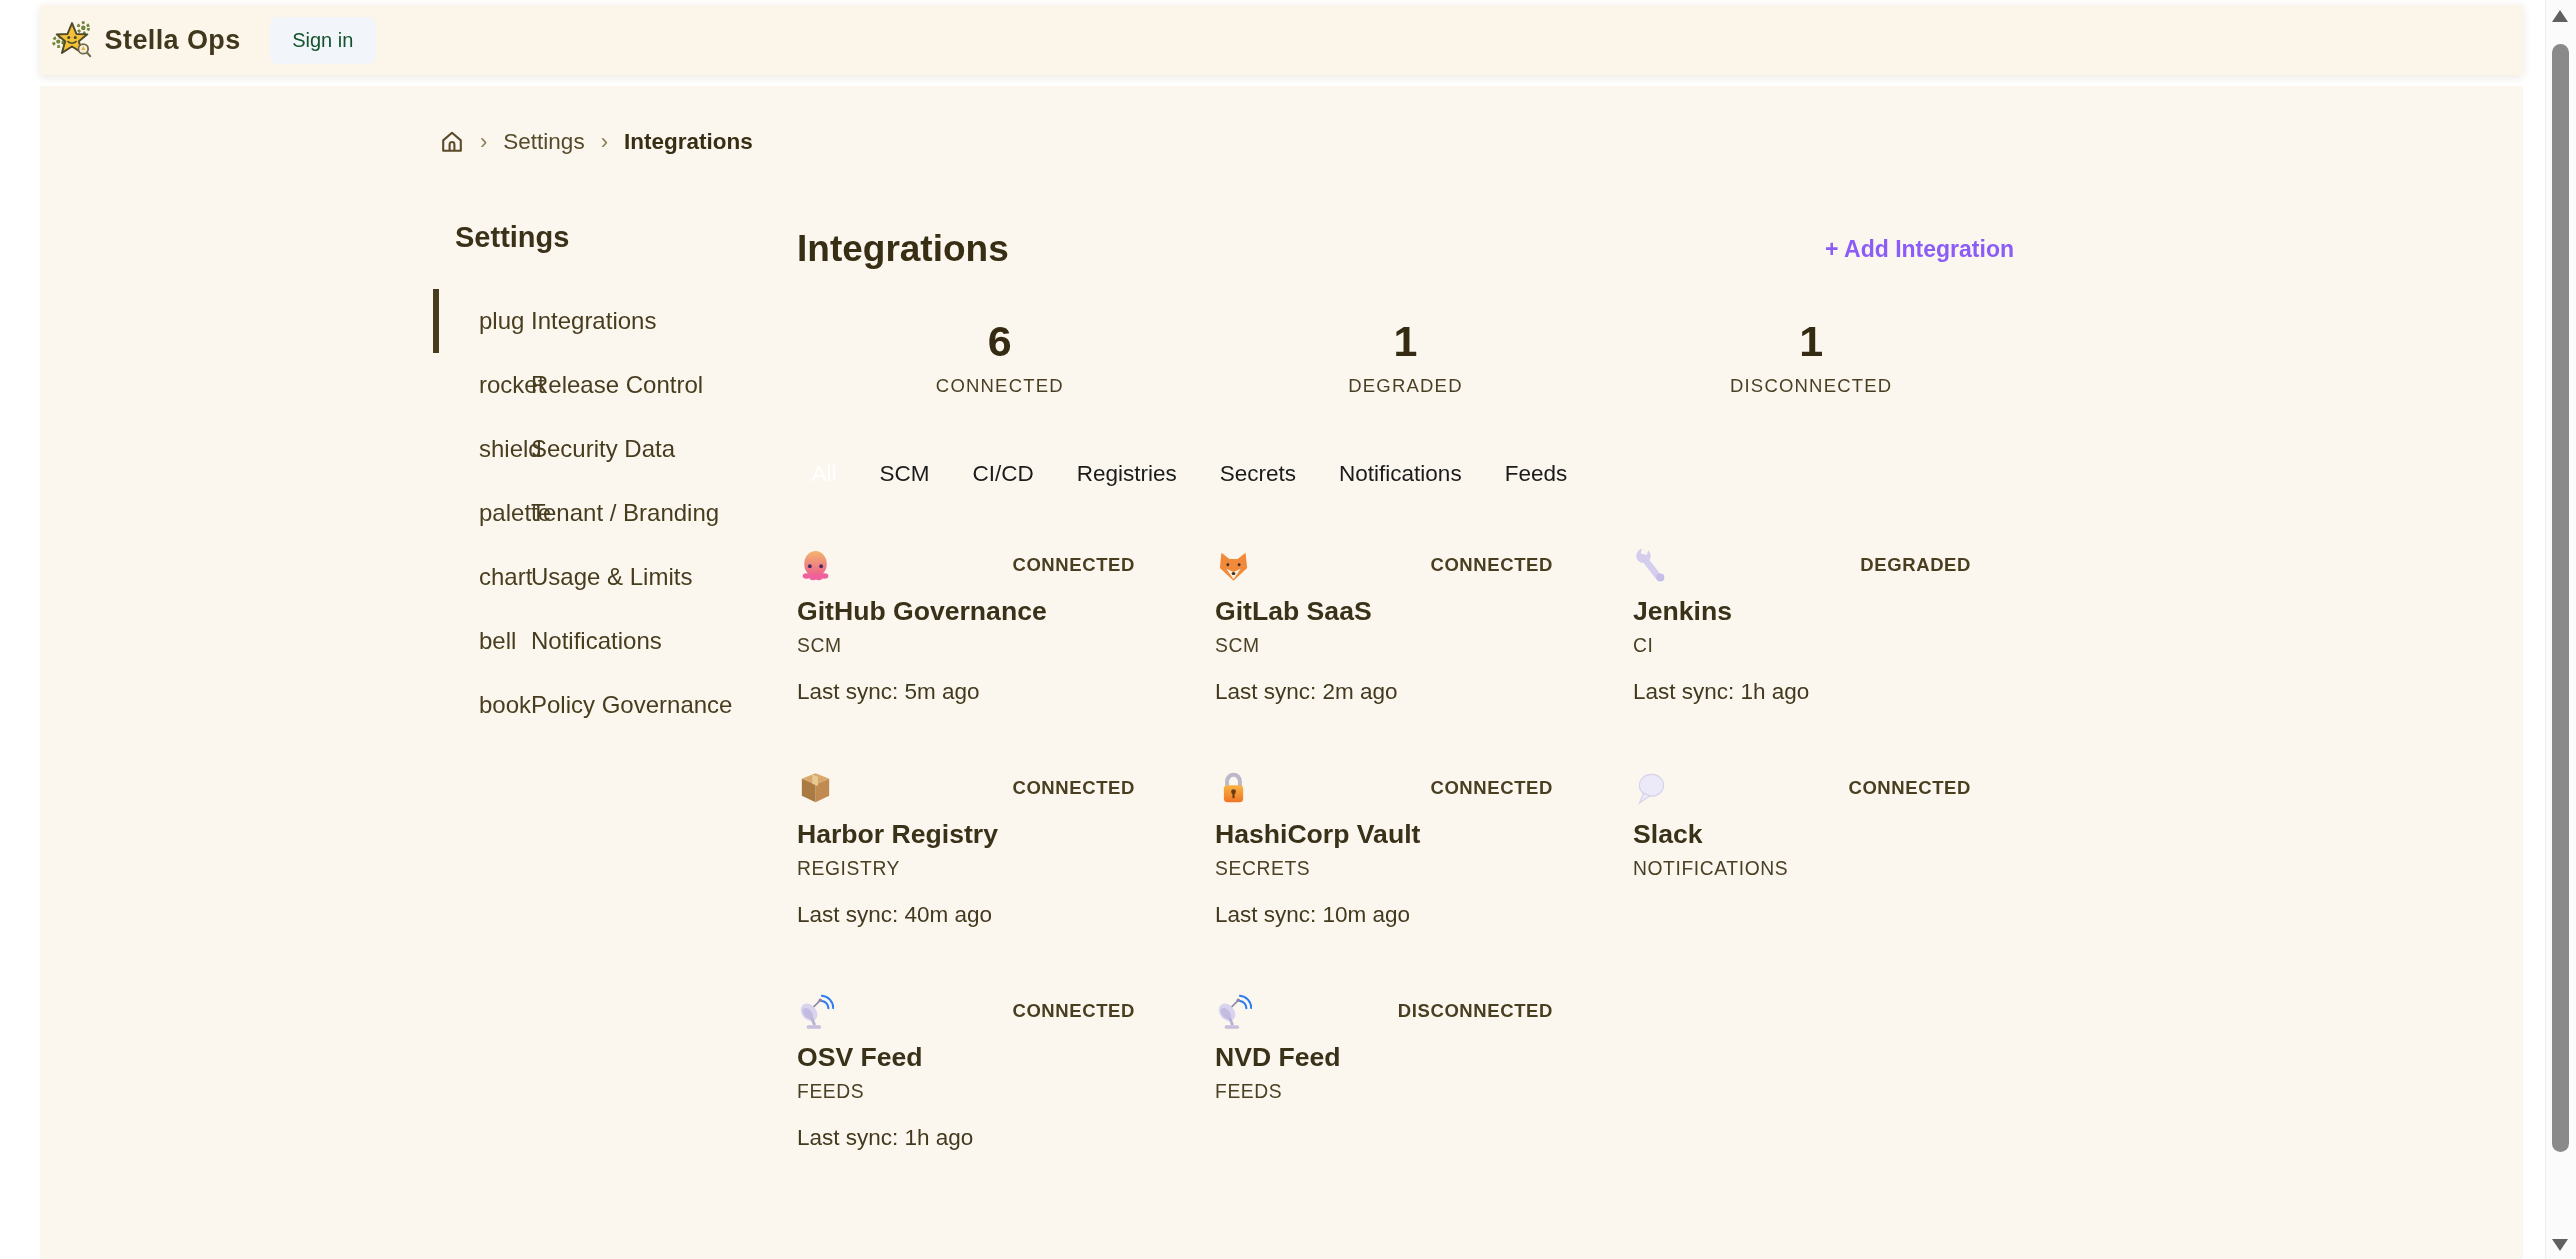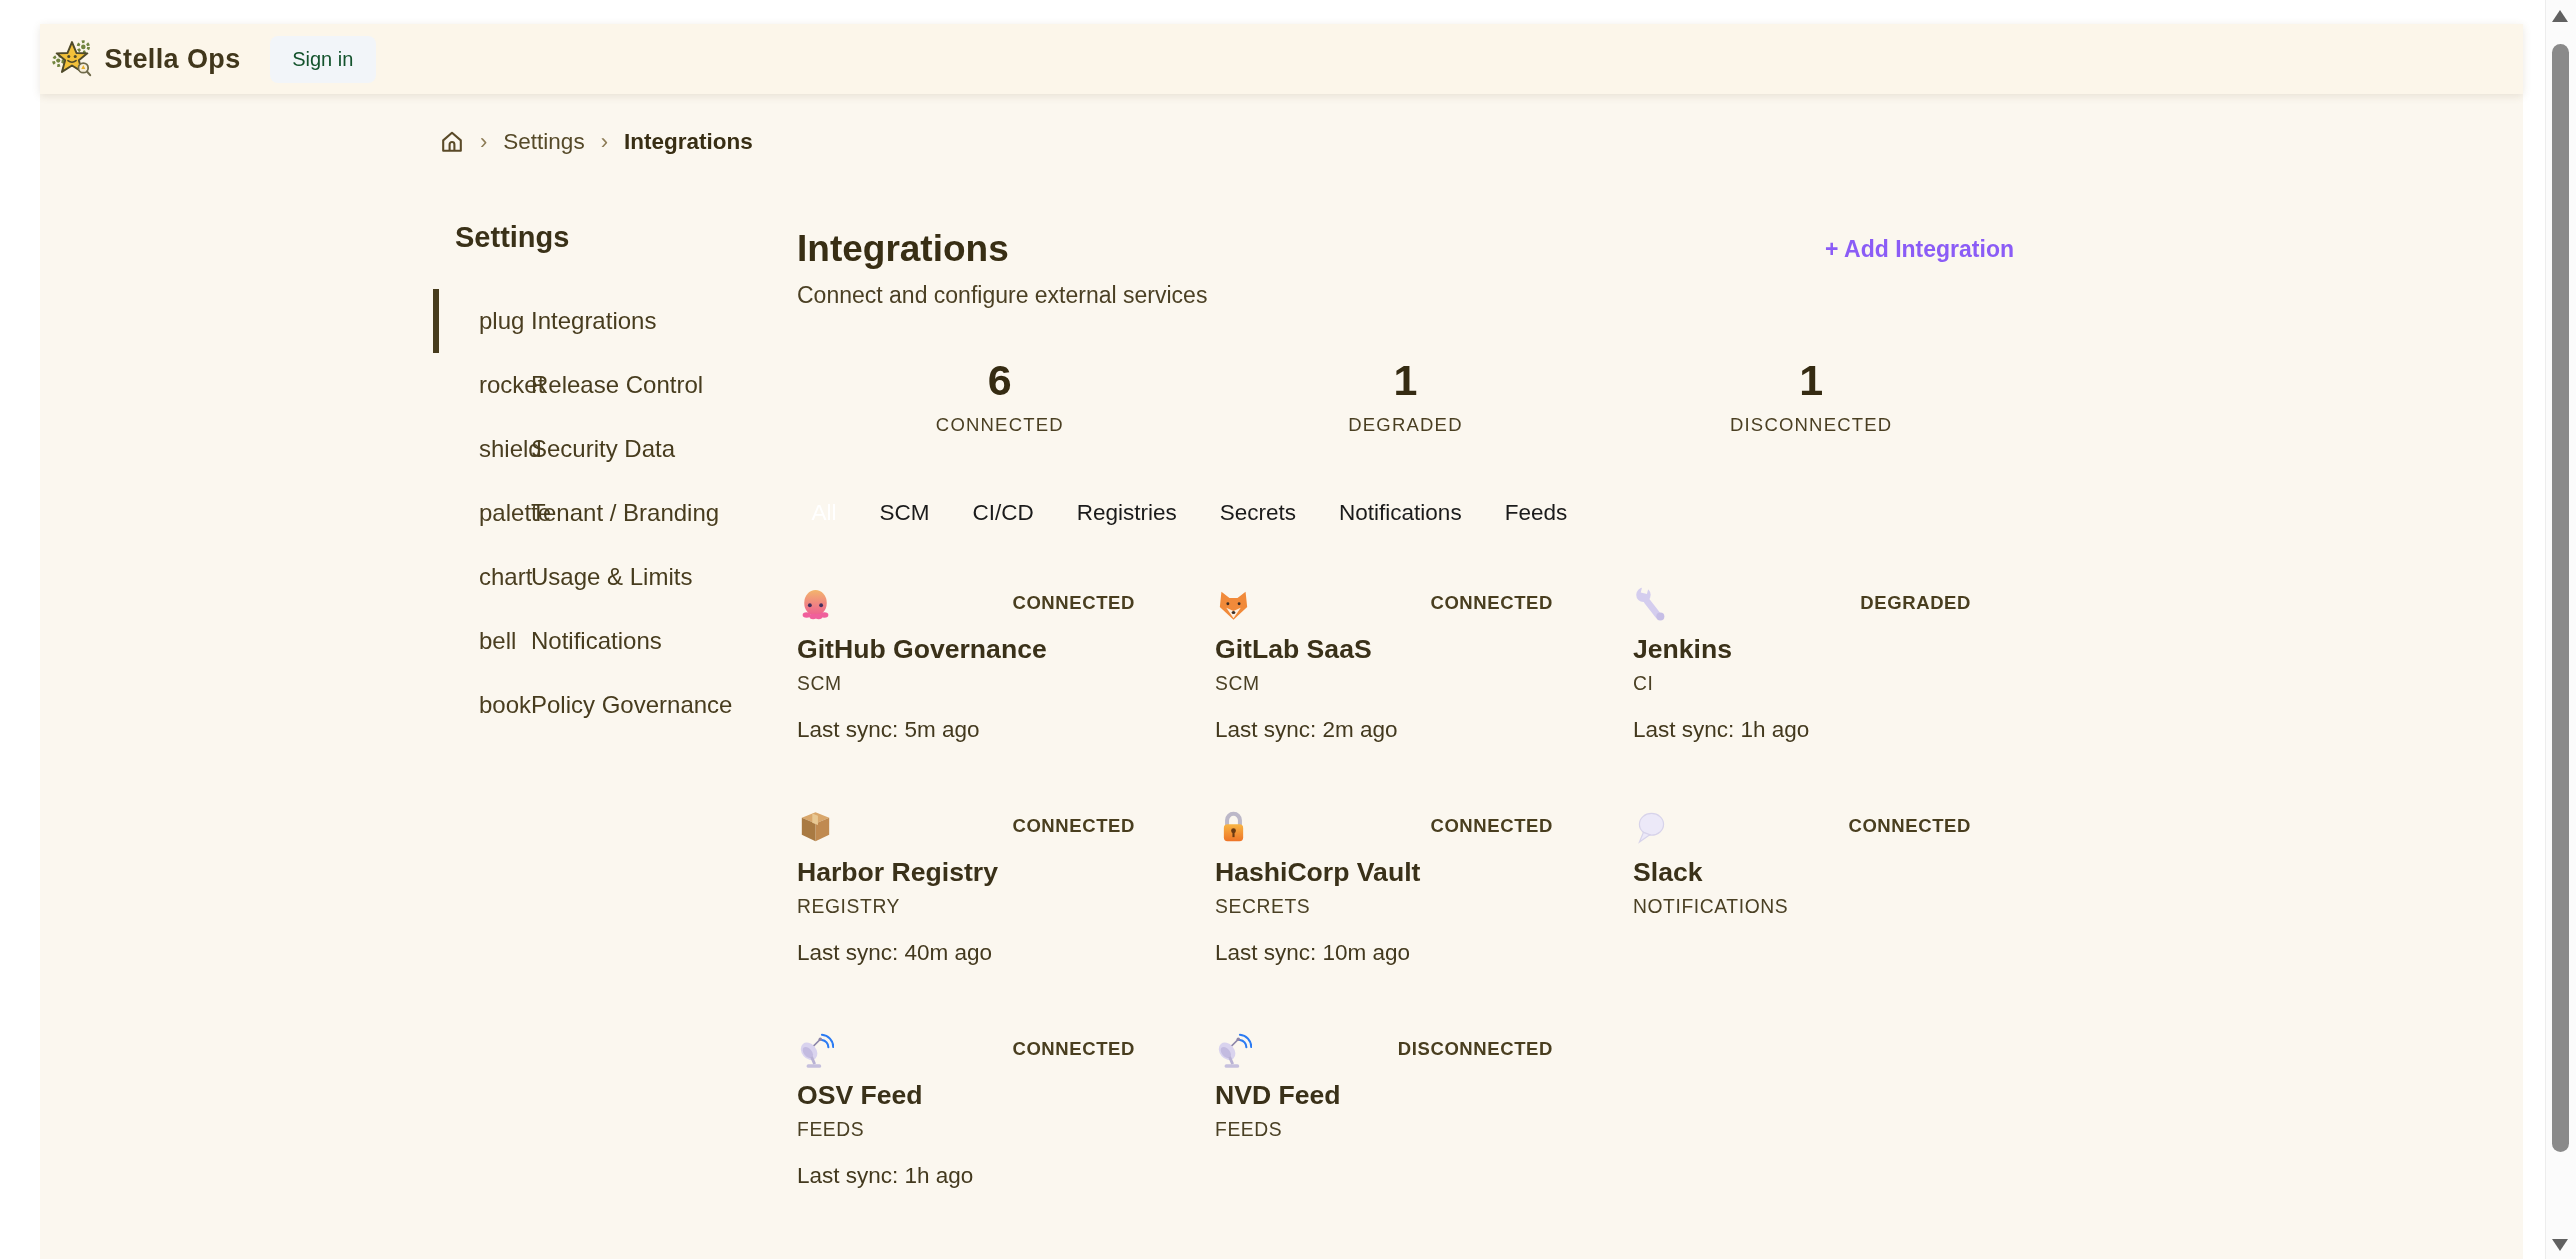--- a/index.html
+++ b/index.html
@@ -2,21 +2,21 @@
 <html style="font-size:13px"><head>
 <meta charset="utf-8">
 <style>
   * { margin:0; padding:0; box-sizing:border-box; }
   html,body { background:#ffffff; }
   body { font-family:"Liberation Sans", sans-serif; }
   .viewport { position:relative; width:2576px; height:1259px; background:#ffffff; overflow:hidden; }
 
   
   .topbar {
-    position:absolute; left:40px; top:24px; width:2483px; height:70px;
+    position:absolute; left:40px; top:5px; width:2483px; height:70px;
     background:#fcf6ea; box-shadow:0 2.4px 8px rgba(110,90,50,.14);
     display:flex; align-items:center; padding-left:11.3px; z-index:3;
   }
   .logo-svg { width:42px; height:42px; flex:none; }
   .brand-name { font-size:27px; font-weight:bold; color:#41371c; margin-left:11.3px; letter-spacing:0.4px; }
   .signin-btn {
     margin-left:29px; background:#f2f5f9; border:none; border-radius:8px;
     padding:12px 22.5px; font-family:inherit; font-size:20px; color:#14532d; cursor:pointer;
   }
 
@@ -206,21 +206,20 @@
       <span class="icon-word">book</span>
       <span class="side-label">Policy Governance</span>
     </div>
   </aside>
 
   <main class="main">
     <div class="main-head">
       <h1 class="main-title">Integrations</h1>
       <button class="add-btn">+ Add Integration</button>
     </div>
-    <div class="main-sub">Connect and configure external services</div>
 
     <div class="stats">
       <div>
         <div class="stat-value">6</div>
         <div class="stat-label">CONNECTED</div>
       </div>
       <div>
         <div class="stat-value">1</div>
         <div class="stat-label">DEGRADED</div>
       </div>

